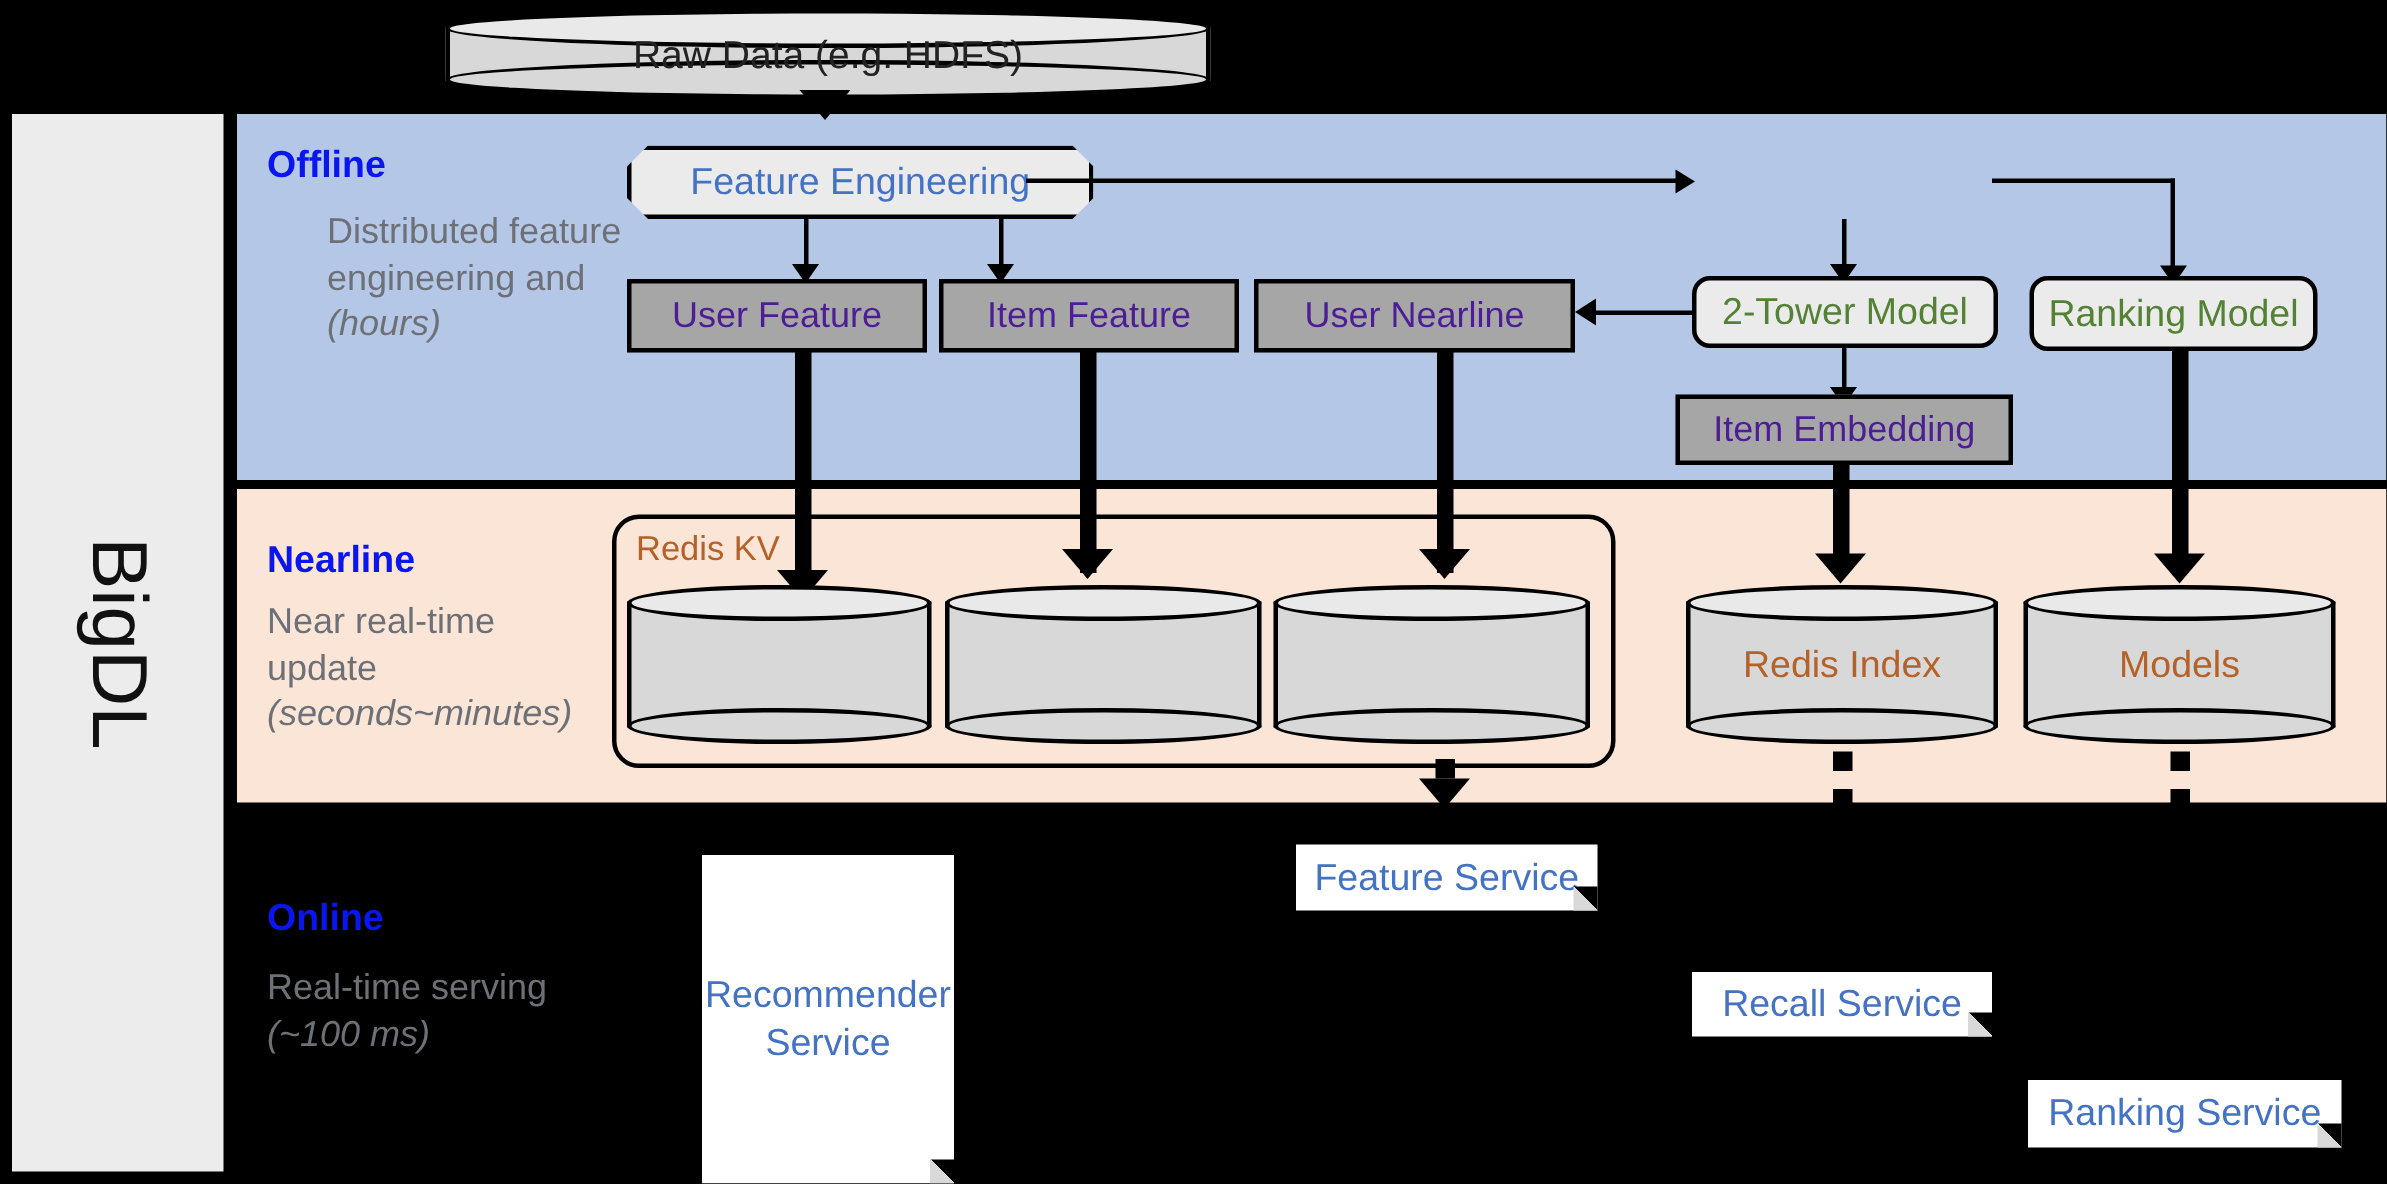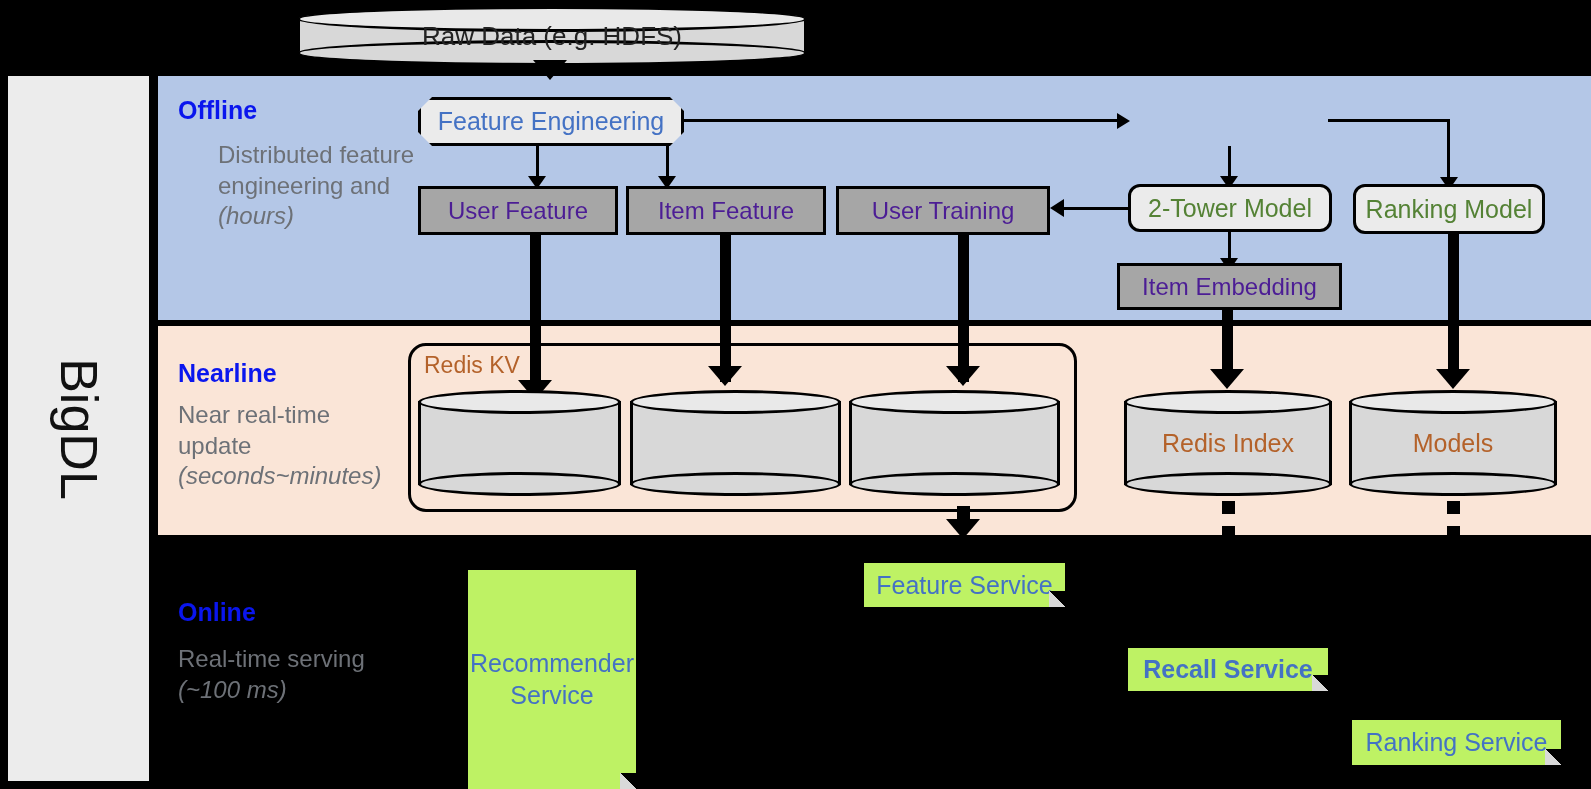--- a/index.html
+++ b/index.html
@@ -30,21 +30,21 @@
   .gray-box{background:#a6a6a6;border:3px solid #000;color:#4c1d95;font-size:24px;}
 
   .notch{background:#ebebeb;border:3px solid #000;color:#4472c4;font-size:25px;
          clip-path:polygon(14px 0,calc(100% - 14px) 0,100% 14px,100% calc(100% - 14px),
                    calc(100% - 14px) 100%,14px 100%,0 calc(100% - 14px),0 14px);}
 
   .round-box{background:#ebebeb;border:3px solid #000;border-radius:12px;
              color:#548235;font-size:25px;}
 
   
-  .doc{background:#bef264;color:#4472c4;font-size:25px;position:absolute;
+  .doc{background:#ffffff;color:#4472c4;font-size:25px;position:absolute;
        display:flex;align-items:center;justify-content:center;text-align:center;}
   .doc::after{content:"";position:absolute;right:0;bottom:0;width:16px;height:16px;
               background:linear-gradient(225deg,#000 0 48%,#d9d9d9 48% 100%);}
 
   
   .cyl{position:absolute;}
   .cyl .body{position:absolute;left:0;right:0;top:11px;bottom:11px;background:#d8d8d8;
              border-left:3px solid #000;border-right:3px solid #000;}
   .cyl .top{position:absolute;left:0;right:0;top:0;height:24px;background:#e9e9e9;
             border:3px solid #000;border-radius:50%;box-sizing:border-box;}
@@ -105,41 +105,41 @@
   <div class="flatcyl" style="left:297px;top:6px;width:510px;height:60px;">
     <div class="fbody"></div>
     <div class="fbot"></div>
     <div class="ftop"></div>
     <div class="flbl">Raw Data (e.g. HDFS)</div>
   </div>
 
   <div class="thin-v" style="left:549px;top:60px;height:16px;"></div>
   <div class="arrow-d-big" style="left:533px;top:60px;"></div>
 
-  <div class="node notch" style="left:418px;top:97px;width:266px;height:49px;">
+  <div class="node notch" style="left:418px;top:97px;width:311px;height:49px;">
     <span>Feature Engineering</span>
   </div>
 
 
   <div class="thin-h" style="left:684px;top:119px;width:434px;"></div>
   <div class="arrow-r" style="left:1117px;top:113px;"></div>
 
   <div class="thin-v" style="left:536px;top:146px;height:33px;"></div>
   <div class="arrow-d" style="left:528px;top:176px;"></div>
   <div class="thin-v" style="left:666px;top:146px;height:33px;"></div>
   <div class="arrow-d" style="left:658px;top:176px;"></div>
 
   <div class="node gray-box" style="left:418px;top:186px;width:200px;height:49px;">
     <span>User Feature</span>
   </div>
   <div class="node gray-box" style="left:626px;top:186px;width:200px;height:49px;">
     <span>Item Feature</span>
   </div>
   <div class="node gray-box" style="left:836px;top:186px;width:214px;height:49px;">
-    <span>User Training</span>
+    <span>User Nearline</span>
   </div>
 
   <div class="thin-v" style="left:1228px;top:146px;height:34px;"></div>
   <div class="arrow-d" style="left:1220px;top:176px;"></div>
 
   <div class="thin-h" style="left:1328px;top:119px;width:122px;"></div>
   <div class="thin-v" style="left:1447px;top:119px;height:62px;"></div>
   <div class="arrow-d" style="left:1440px;top:177px;"></div>
 
   <div class="node round-box" style="left:1128px;top:184px;width:204px;height:48px;">
@@ -219,21 +219,21 @@
   <div class="dash-sq" style="left:1447px;top:526px;"></div>
 
   <div class="doc" style="left:468px;top:570px;width:168px;height:219px;line-height:1.25;">
     <span>Recommender Service</span>
   </div>
 
   <div class="doc" style="left:864px;top:563px;width:201px;height:44px;">
     <span>Feature Service</span>
   </div>
 
-  <div class="doc" style="left:1128px;top:648px;width:200px;height:43px;font-weight:bold;">
+  <div class="doc" style="left:1128px;top:648px;width:200px;height:43px;">
     <span>Recall Service</span>
   </div>
 
   <div class="doc" style="left:1352px;top:720px;width:209px;height:45px;">
     <span>Ranking Service</span>
   </div>
 
 </div>
 
 </body></html>

